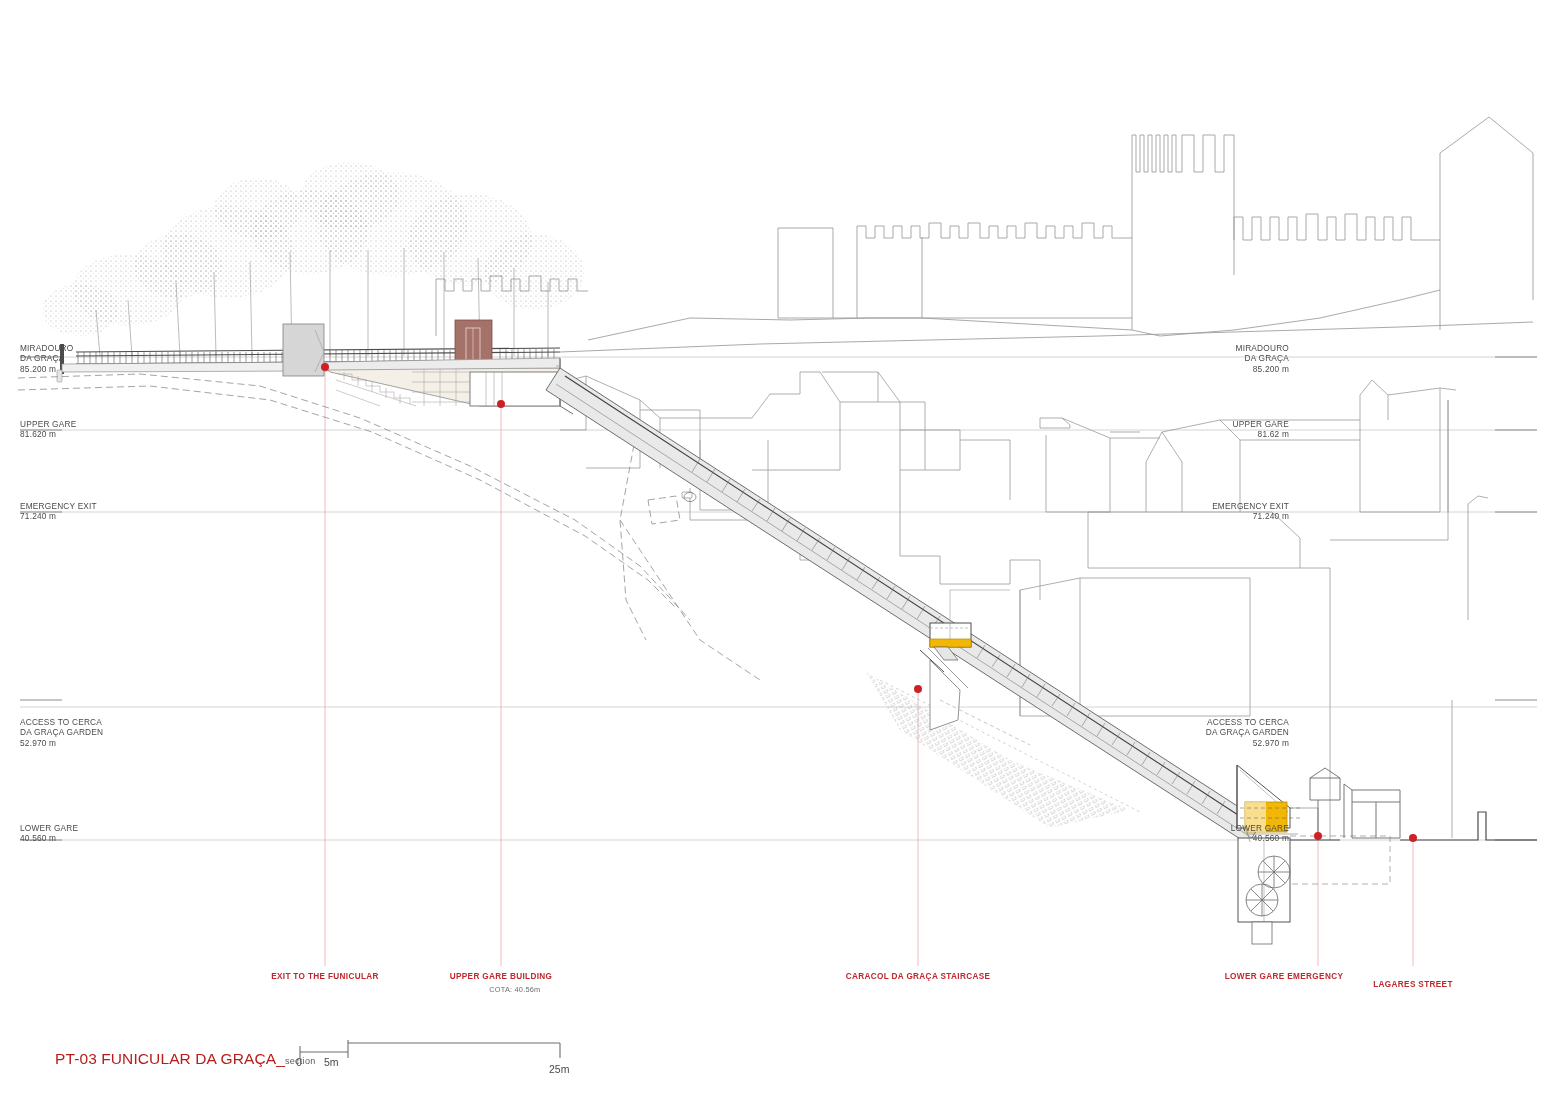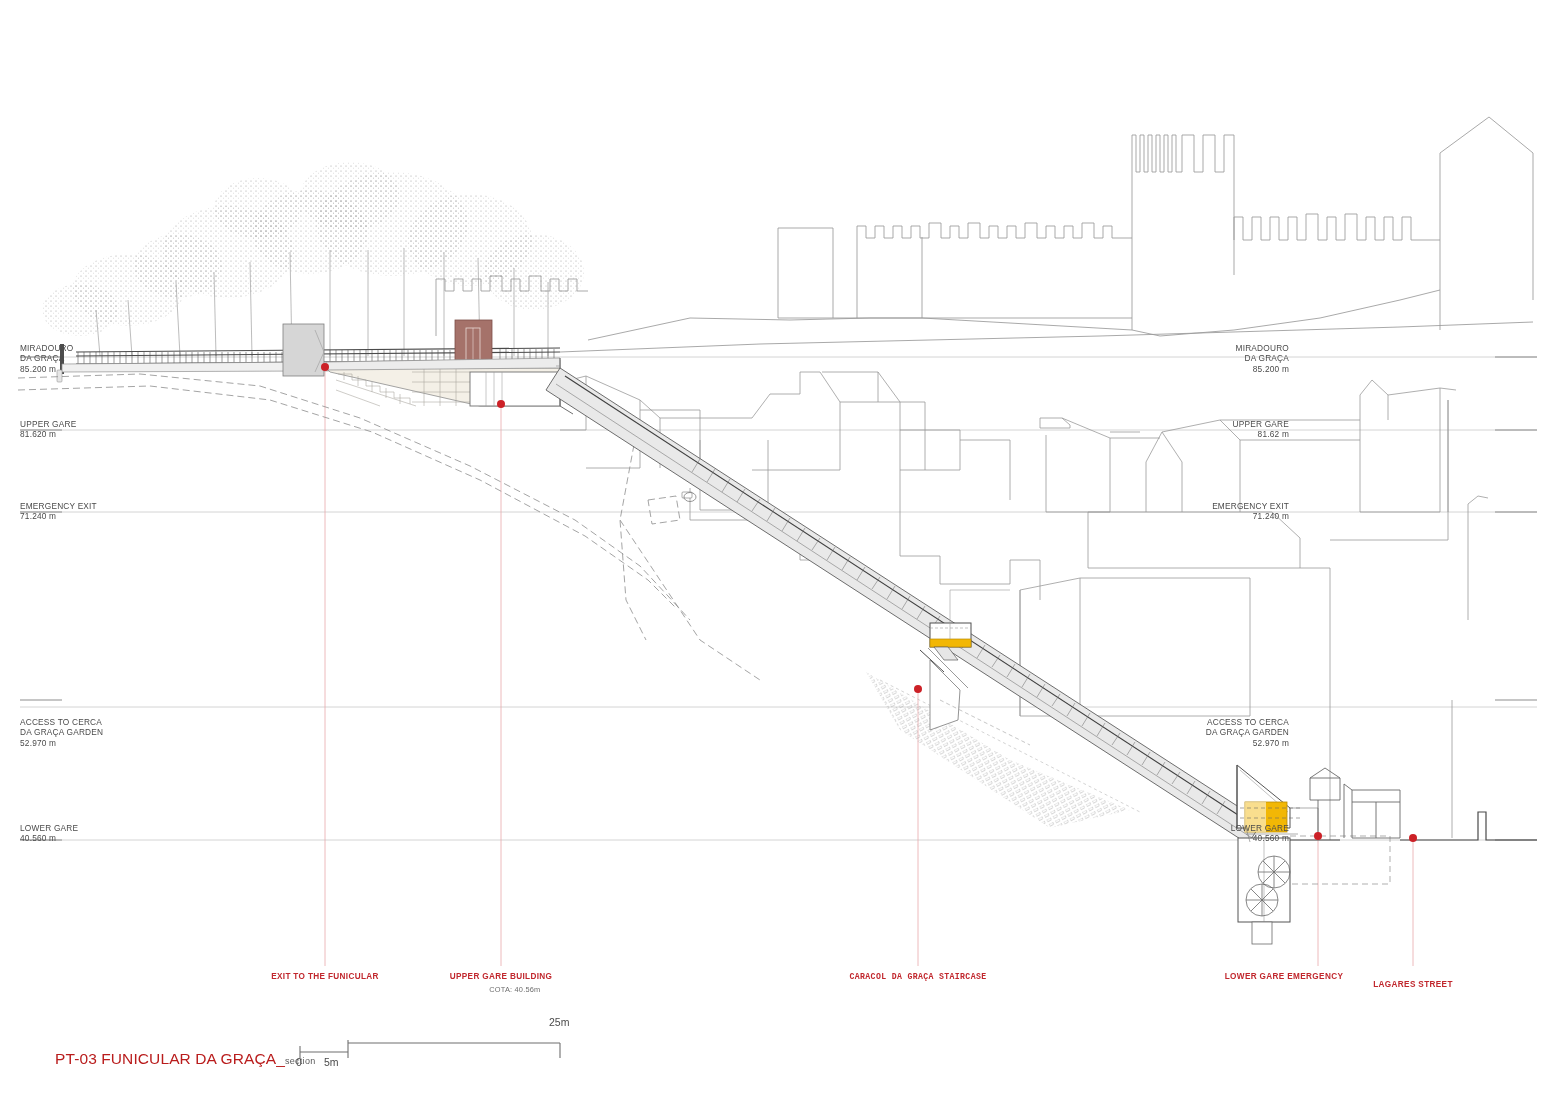--- a/index.html
+++ b/index.html
@@ -491,27 +491,27 @@
   <div class="lvl right" style="right:20px;top:812px;">
     <span>LOWER GARE</span>
     <div>40.560 m</div>
   </div>
 
   <div class="redlab" style="left:325px;top:972px;transform:translateX(-50%);">EXIT TO THE FUNICULAR</div>
 
   <div class="redlab" style="left:501px;top:972px;transform:translateX(-50%);">UPPER GARE BUILDING</div>
   <div class="redsub" style="left:501px;top:985px;transform:translateX(-23%);">COTA: 40.56m</div>
 
-  <div class="redlab" style="left:918px;top:972px;transform:translateX(-50%);font-family:Liberation Mono, monospace;">CARACOL DA GRAÇA STAIRCASE</div>
+  <div class="redlab" style="left:918px;top:972px;transform:translateX(-50%);">CARACOL DA GRAÇA STAIRCASE</div>
 
   <div class="redlab" style="left:1284px;top:972px;transform:translateX(-50%);">LOWER GARE EMERGENCY</div>
 
   <div class="redlab" style="left:1413px;top:972px;transform:translateX(-50%);margin-top:8px;">LAGARES STREET</div>
 
   <div id="title-block">
     <span class="t-main">PT-03 FUNICULAR DA GRAÇA_</span><span class="t-sub">section</span>
   </div>
 
   <div class="scale-txt" style="left:296px;top:1056px;">0</div>
   <div class="scale-txt" style="left:324px;top:1056px;">5m</div>
-  <div class="scale-txt" style="left:549px;top:1016px;">25m</div>
+  <div class="scale-txt" style="left:549px;top:1063px;">25m</div>
 
 </div>
 
 </body></html>

